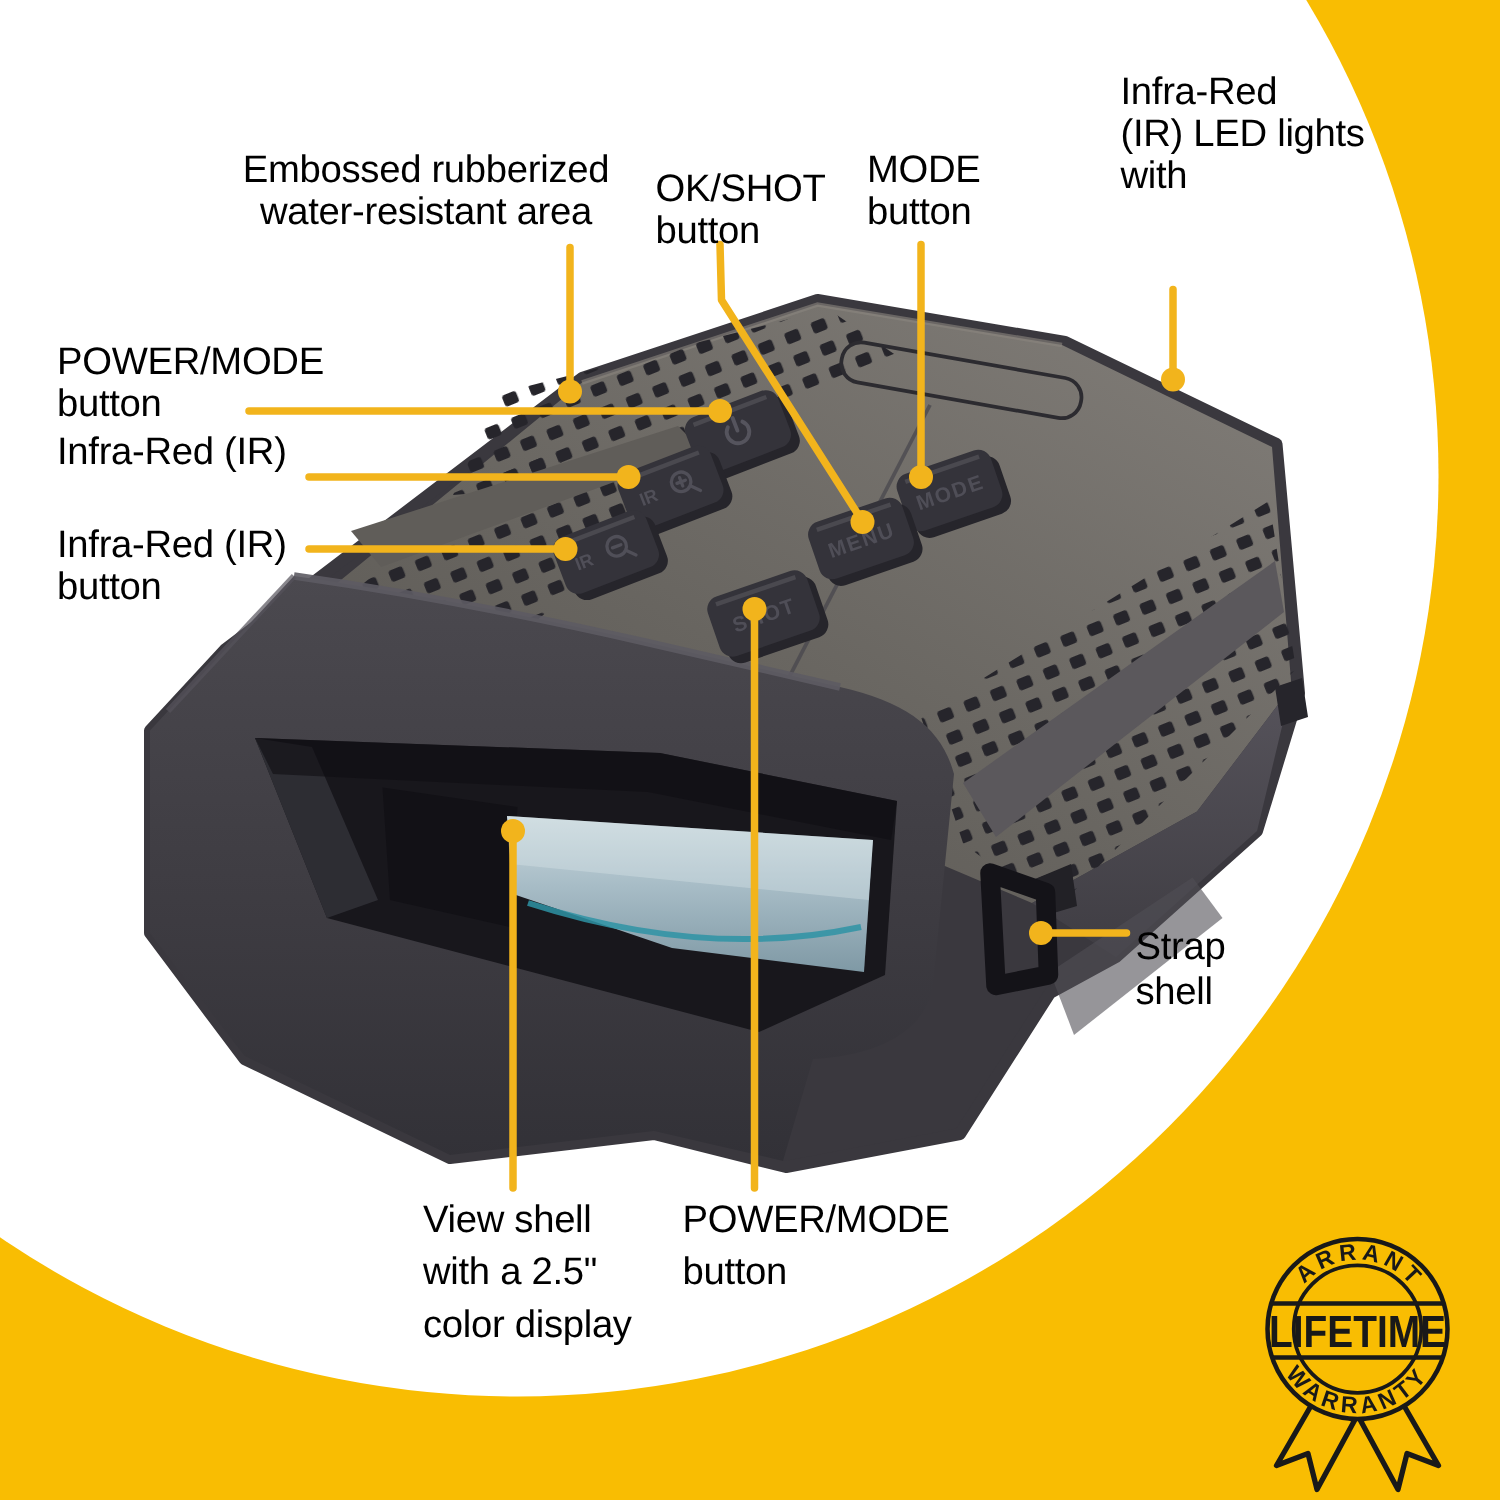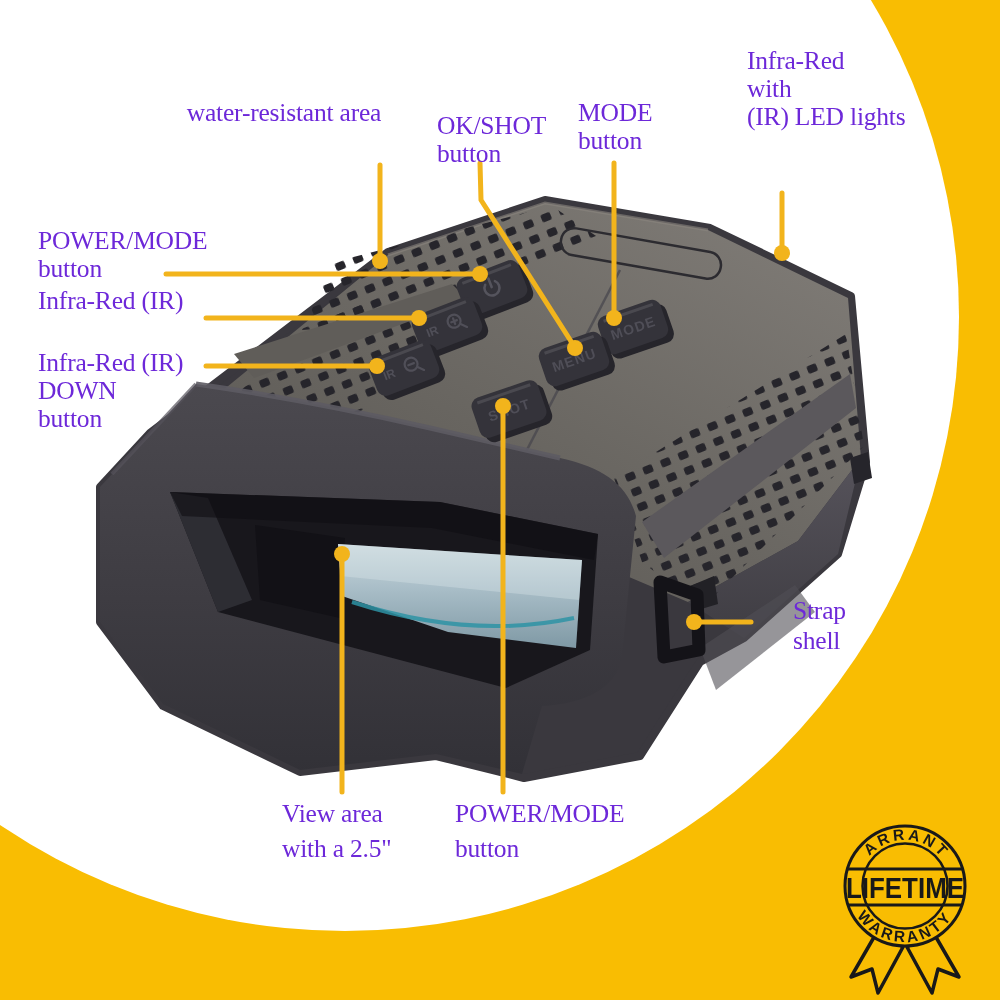--- a/index.html
+++ b/index.html
@@ -7,34 +7,34 @@
     position:relative;width:1000px;height:1000px;overflow:hidden;
     background:#F9BD02;
     font-family:"Liberation Sans",sans-serif;
   }
   .white-circle{
     position:absolute;left:-269px;top:-297px;width:1228px;height:1228px;
     border-radius:50%;background:#FFFFFF;
   }
   svg.layer{position:absolute;left:0;top:0;}
   .lbl{
-    position:absolute;color:#6d28d9;font-size:25.5px;line-height:28px;
-    letter-spacing:-0.2px;white-space:nowrap;font-family:Liberation Serif, serif;
+    position:absolute;color:#000000;font-size:25.5px;line-height:28px;
+    letter-spacing:-0.2px;white-space:nowrap;
   }
   .lbl span{display:block;}
   .lbl-embossed{left:150px;top:99px;width:268px;text-align:center;}
   .lbl-okshot{left:437px;top:112px;}
   .lbl-mode{left:578px;top:99px;}
   .lbl-irled{left:747px;top:47px;}
   .lbl-pml{left:38px;top:227px;}
   .lbl-irup{left:38px;top:287px;}
   .lbl-irdown{left:38px;top:349px;}
   .lbl-view{left:282px;top:796px;line-height:35px;}
   .lbl-pmb{left:455px;top:796px;line-height:35px;}
-  .lbl-strap{left:757px;top:596px;line-height:30px;margin-left:36px;}
+  .lbl-strap{left:757px;top:616px;line-height:30px;}
 </style>
 </head>
 <body>
 
 <div class="stage">
 
   <div class="white-circle"></div>
 
   <svg class="layer" width="1000" height="1000" viewBox="0 0 1000 1000">
     <defs>
@@ -196,57 +196,58 @@
       </text>
       <text font-size="15.5" font-weight="bold" letter-spacing="3" fill="#191919">
         <textPath href="#badgeArcBottom" startOffset="50%" text-anchor="middle">WARRANTY</textPath>
       </text>
       <path d="M848,869 L962,869 M848,905 L962,905" stroke="#191919" stroke-width="3"></path>
       <text x="905" y="898" text-anchor="middle" font-size="30" font-weight="bold" textLength="118" lengthAdjust="spacingAndGlyphs" fill="#191919">LIFETIME</text>
     </g>
   </svg>
 
   <div class="lbl lbl-embossed">
+    <span>Embossed rubberized</span>
     <span>water-resistant area</span>
   </div>
 
   <div class="lbl lbl-okshot">
     <span>OK/SHOT</span>
     <span>button</span>
   </div>
 
   <div class="lbl lbl-mode">
     <span>MODE</span>
     <span>button</span>
   </div>
 
   <div class="lbl lbl-irled">
     <span>Infra-Red</span>
+    <span>(IR) LED lights</span>
     <span>with</span>
-    <span>(IR) LED lights</span>
   </div>
 
   <div class="lbl lbl-pml">
     <span>POWER/MODE</span>
     <span>button</span>
   </div>
 
   <div class="lbl lbl-irup">
     <span>Infra-Red (IR)</span>
   </div>
 
   <div class="lbl lbl-irdown">
     <span>Infra-Red (IR)</span>
-    <span>DOWN</span>
     <span>button</span>
   </div>
 
   <div class="lbl lbl-view">
-    <span>View area</span>
+    <span>View shell</span>
     <span>with a 2.5"</span>
+    <span>color display</span>
   </div>
 
   <div class="lbl lbl-pmb">
     <span>POWER/MODE</span>
     <span>button</span>
   </div>
 
   <div class="lbl lbl-strap">
     <span>Strap</span>
     <span>shell</span>

